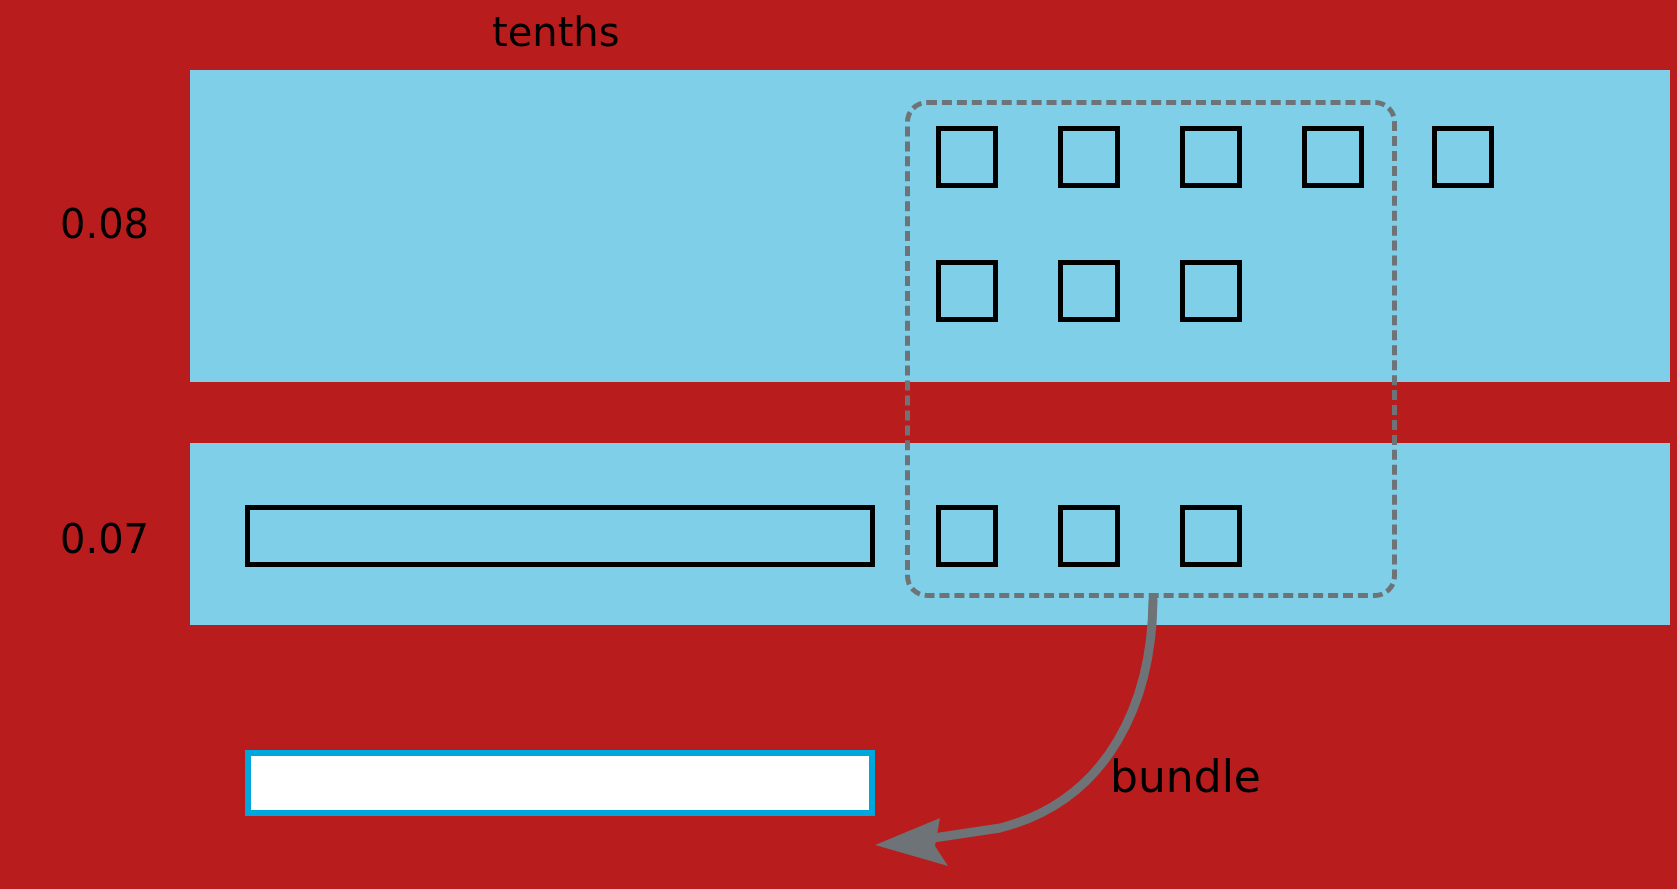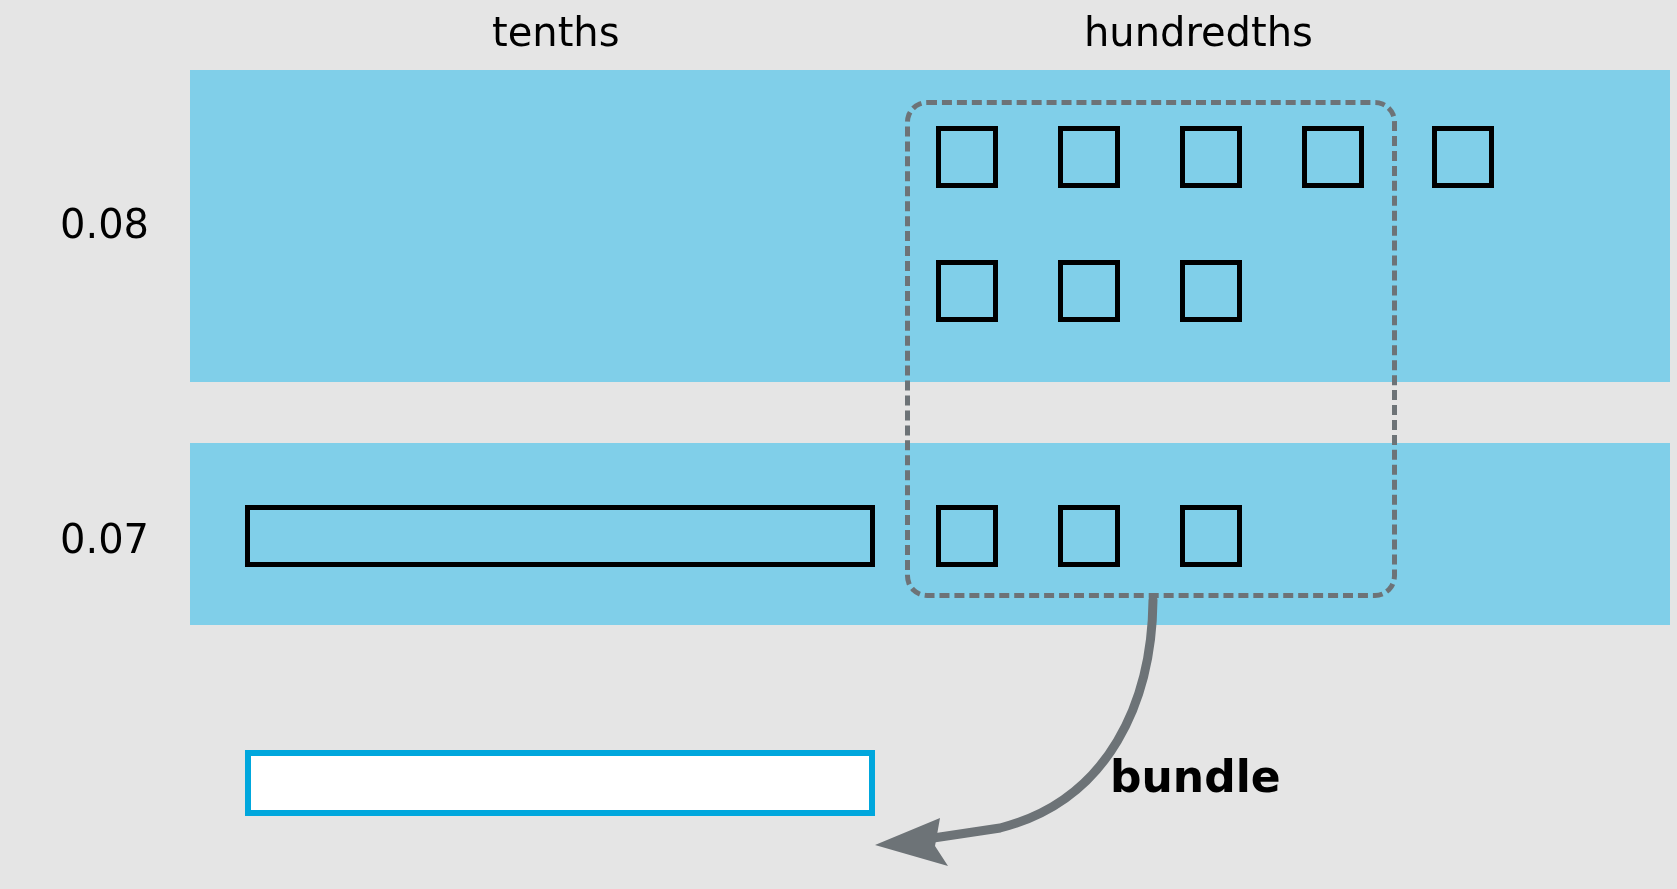--- a/index.html
+++ b/index.html
@@ -7,21 +7,21 @@
     padding: 0;
     background: #ffffff;
   }
   body {
     font-family: "DejaVu Sans", sans-serif;
   }
   #stage {
     position: relative;
     width: 1677px;
     height: 889px;
-    background: #e5e5e5;
+    background: #b91c1c;
     overflow: hidden;
   }
   .col-header {
     position: absolute;
     font-size: 40px;
     color: #000000;
     font-family: "DejaVu Sans", sans-serif;
     white-space: nowrap;
     line-height: 1;
   }
@@ -101,30 +101,28 @@
   }
 
   #bundle-annotation {
     position: absolute;
     left: 1110px;
     top: 755px;
     font-size: 44px;
     color: #000000;
     white-space: nowrap;
     line-height: 1;
-    font-weight: bold;
   }
 </style>
 </head>
 <body>
 
 <div id="stage">
 
   <div class="col-header" id="header-tenths">tenths</div>
-  <div class="col-header" id="header-hundredths">hundredths</div>
 
   <div class="band" id="band-row-1"></div>
 
   <div class="row-label" id="label-008">0.08</div>
 
   <div class="unit-square" style="left:936px; top:126px;"></div>
   <div class="unit-square" style="left:1058px; top:126px;"></div>
   <div class="unit-square" style="left:1180px; top:126px;"></div>
   <div class="unit-square" style="left:1302px; top:126px;"></div>
   <div class="unit-square" style="left:1432px; top:126px;"></div>

